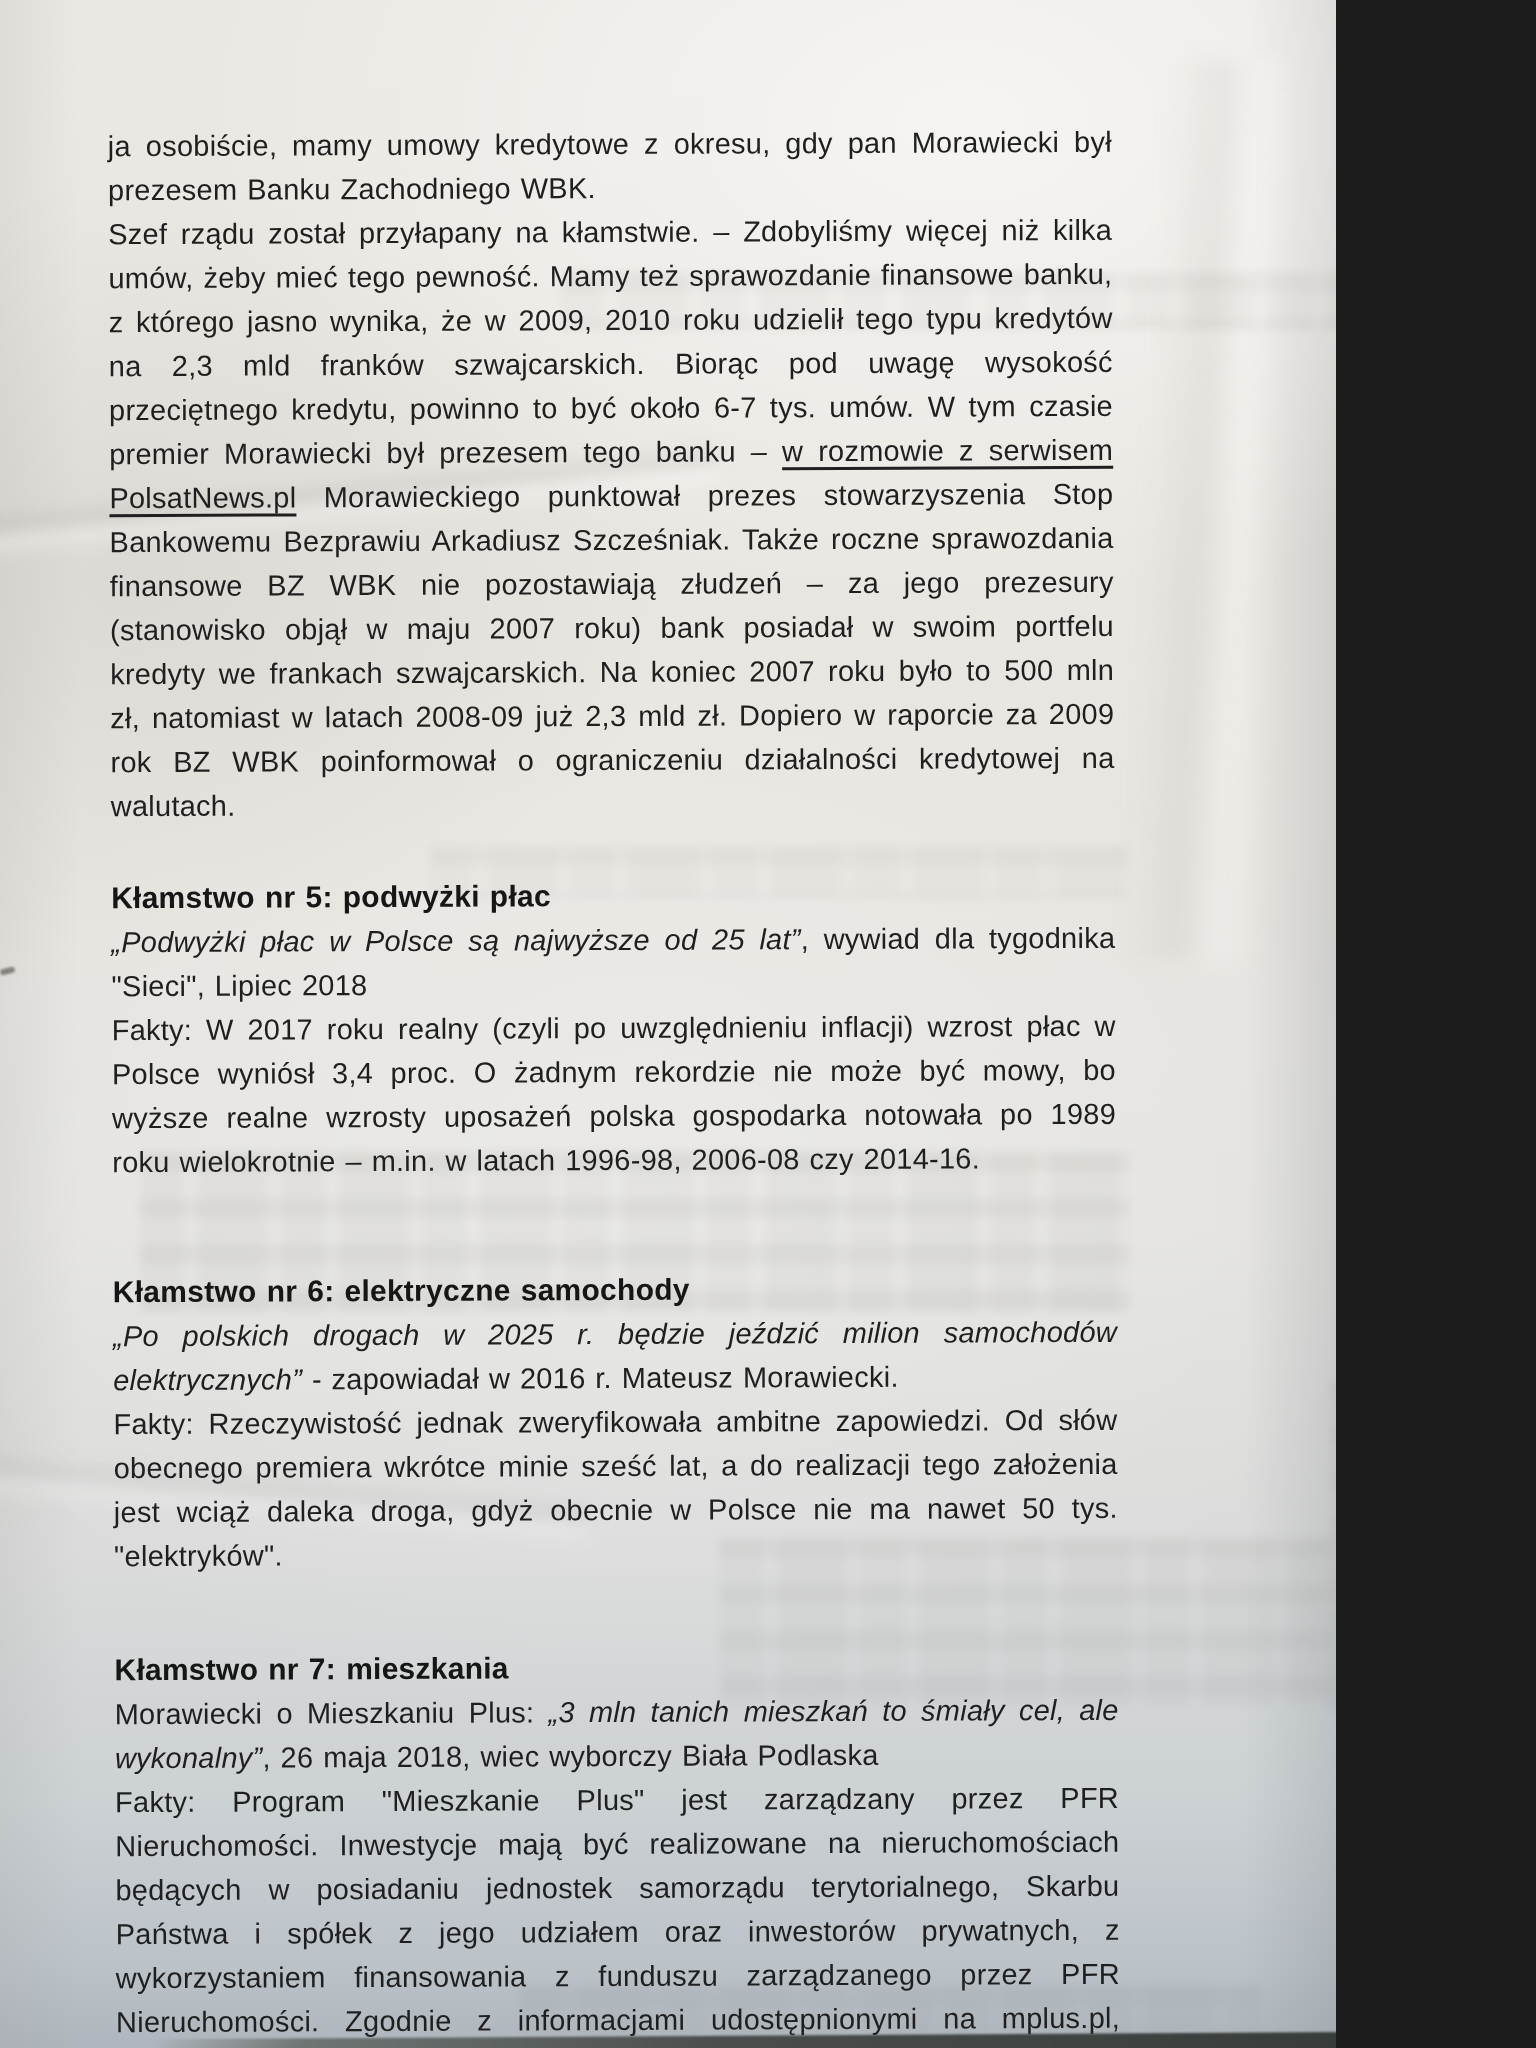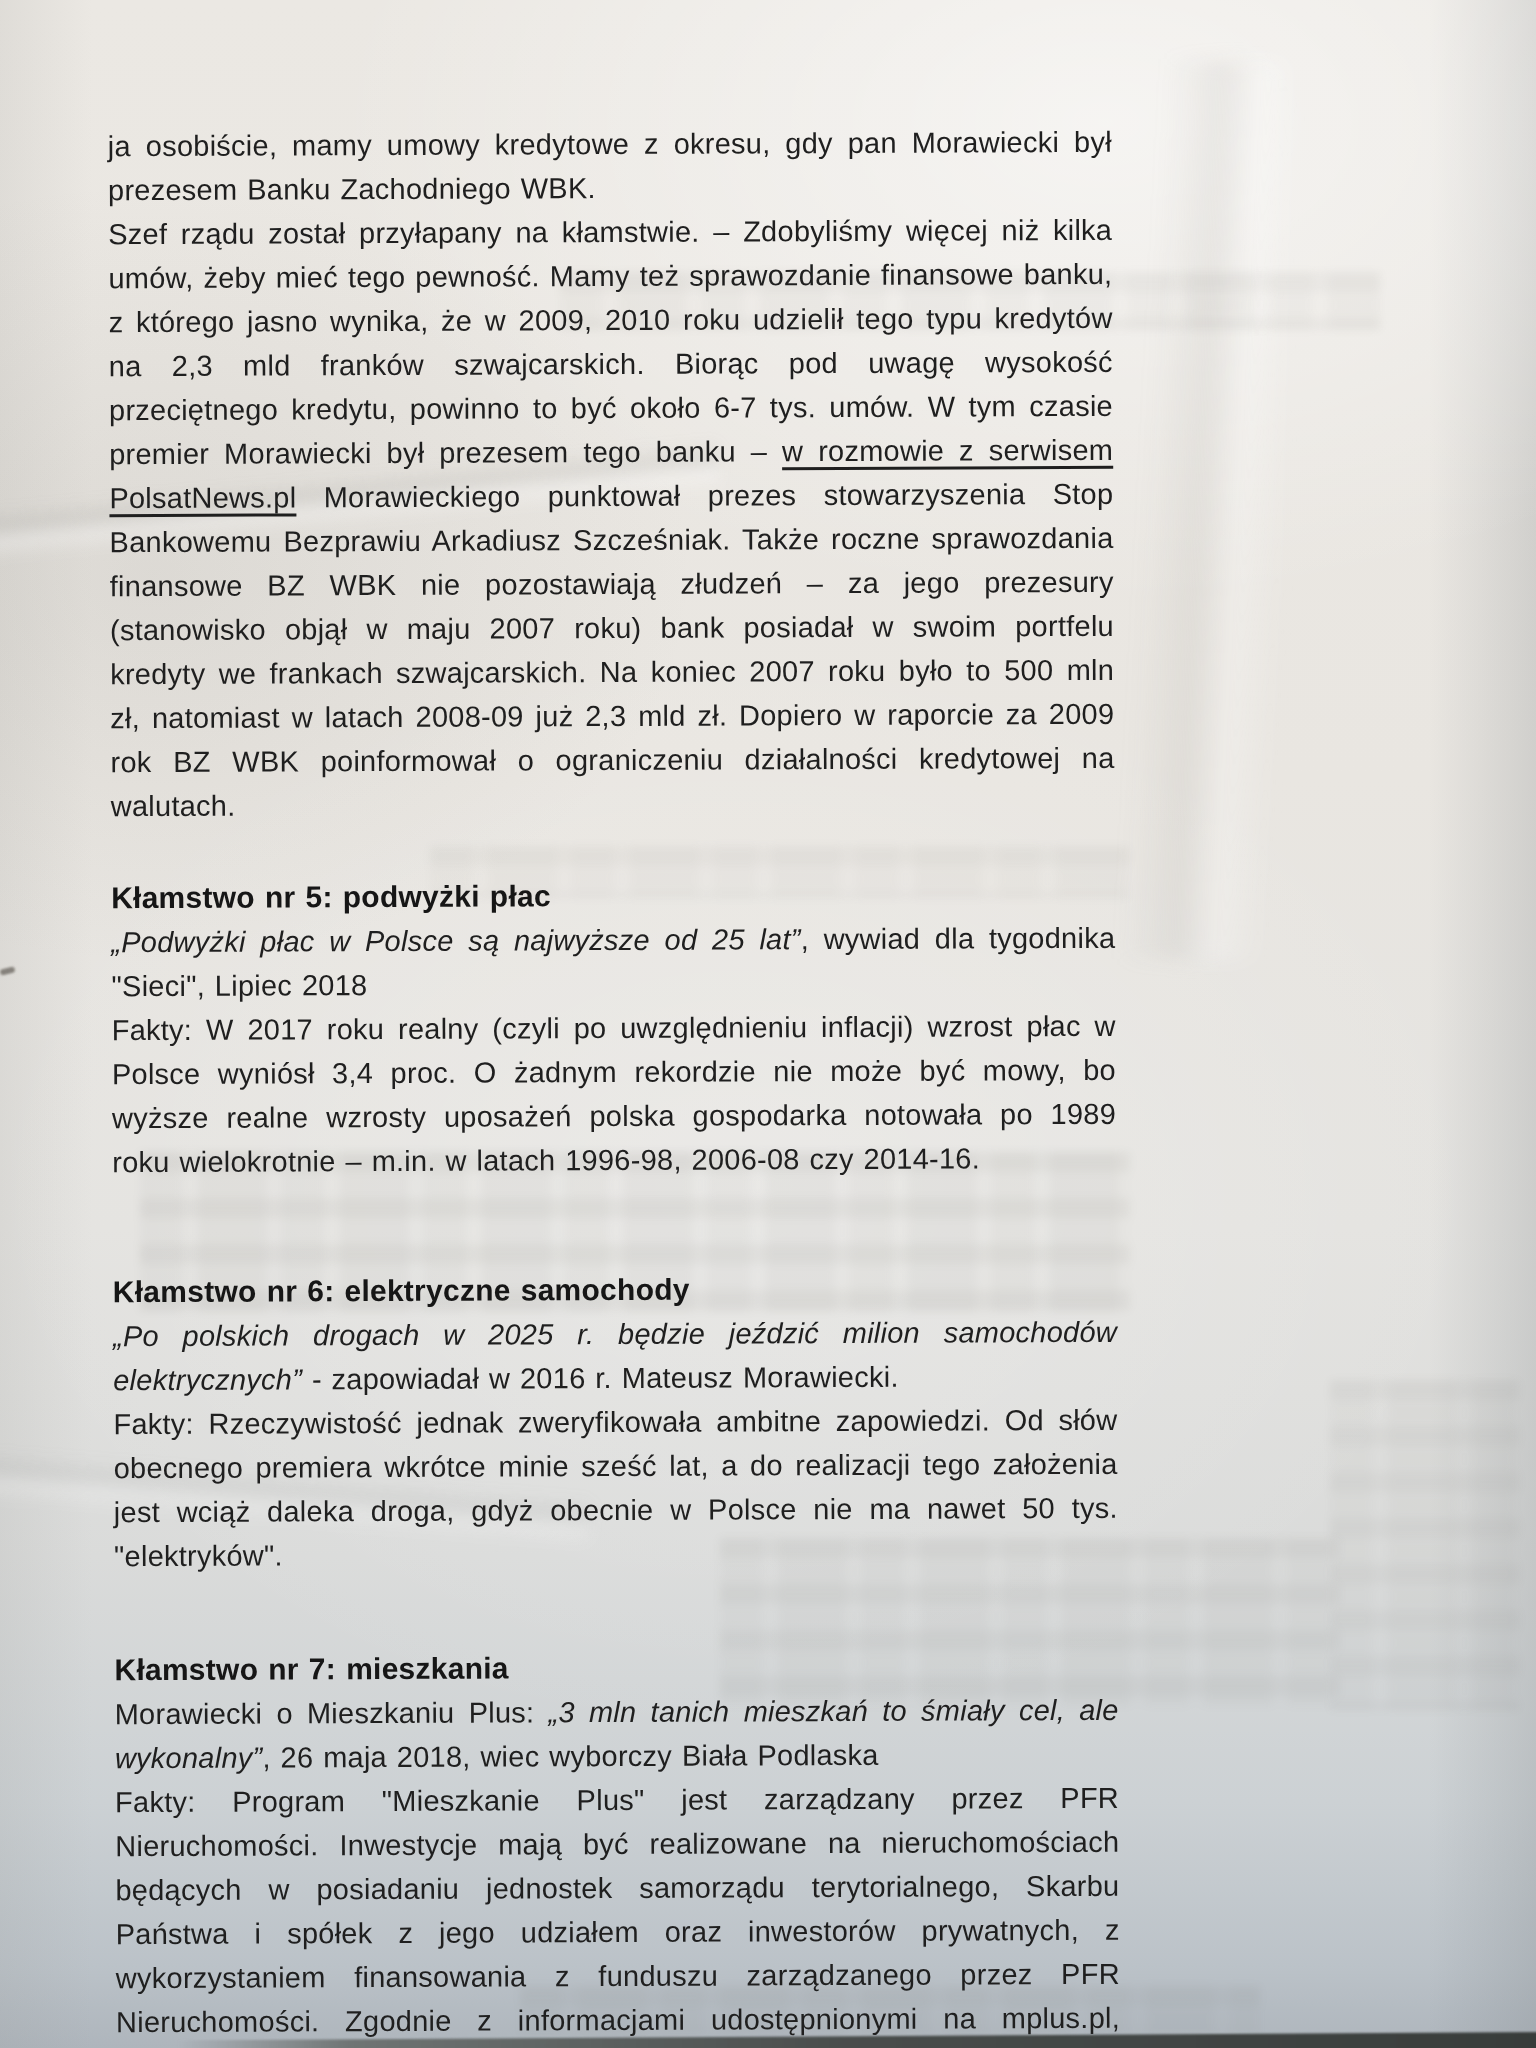--- a/index.html
+++ b/index.html
@@ -4,21 +4,21 @@
 <style>
   html,body{margin:0;padding:0;}
   body{
     width:1536px;height:2048px;
     background:#1c1c1c;
     font-family:"Liberation Sans","DejaVu Sans",sans-serif;
     overflow:hidden;
   }
   
   .photo{
-    position:relative;width:1536px;height:2048px;overflow:hidden;
+    position:relative;width:1336px;height:2048px;overflow:hidden;
     background:
       radial-gradient(1250px 780px at 72% 6%, rgba(255,255,255,0.55), rgba(255,255,255,0) 62%),
       radial-gradient(900px 650px at 10% 28%, rgba(150,148,142,0.16), rgba(0,0,0,0) 60%),
       radial-gradient(1100px 800px at 48% 58%, rgba(255,255,255,0.22), rgba(0,0,0,0) 70%),
       linear-gradient(90deg, rgba(150,150,146,0.14) 0%, rgba(150,150,146,0) 6%, rgba(150,150,146,0) 93%, rgba(120,126,130,0.22) 100%),
       linear-gradient(180deg,#ebe8e3 0%,#e9e6e1 38%,#e4e3e0 60%,#dadbda 76%,#ccd1d4 88%,#bbc2c8 96%,#aeb5bc 100%);
   }
   
   .crease{position:absolute;pointer-events:none;}
   .crease-1{

